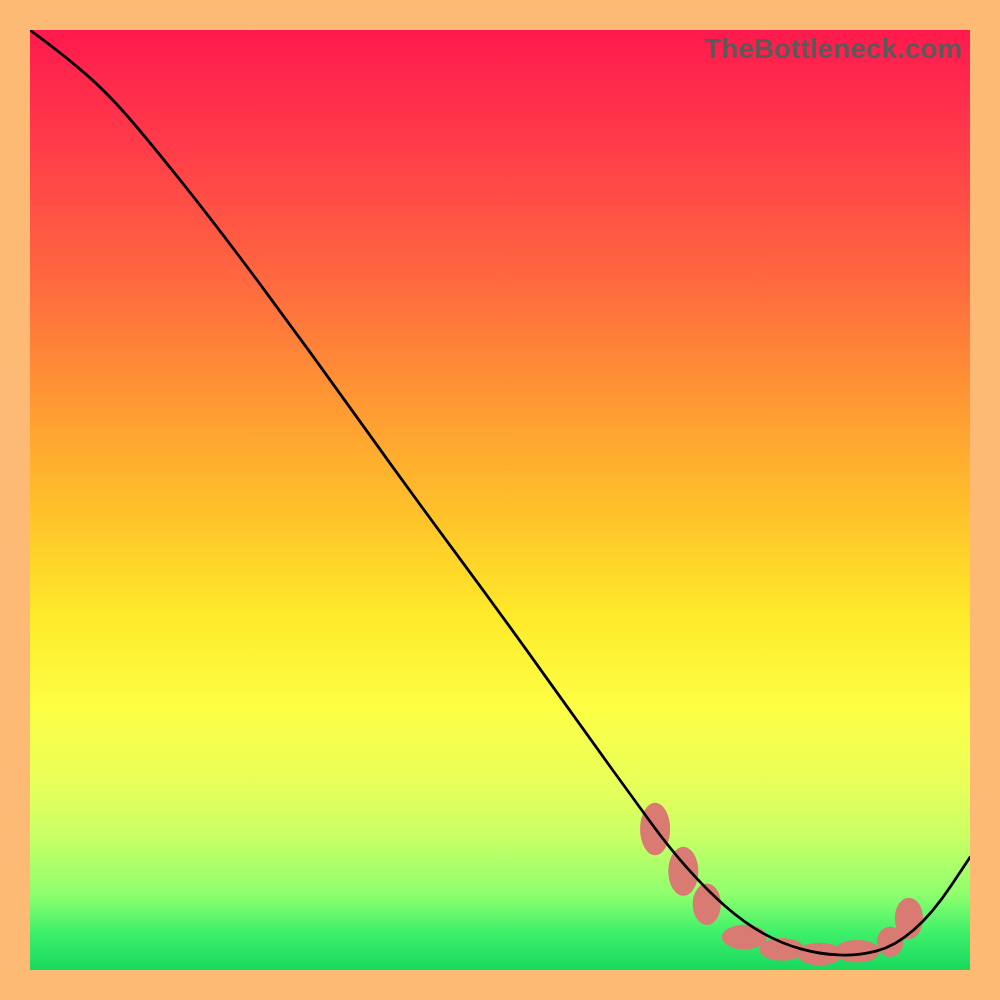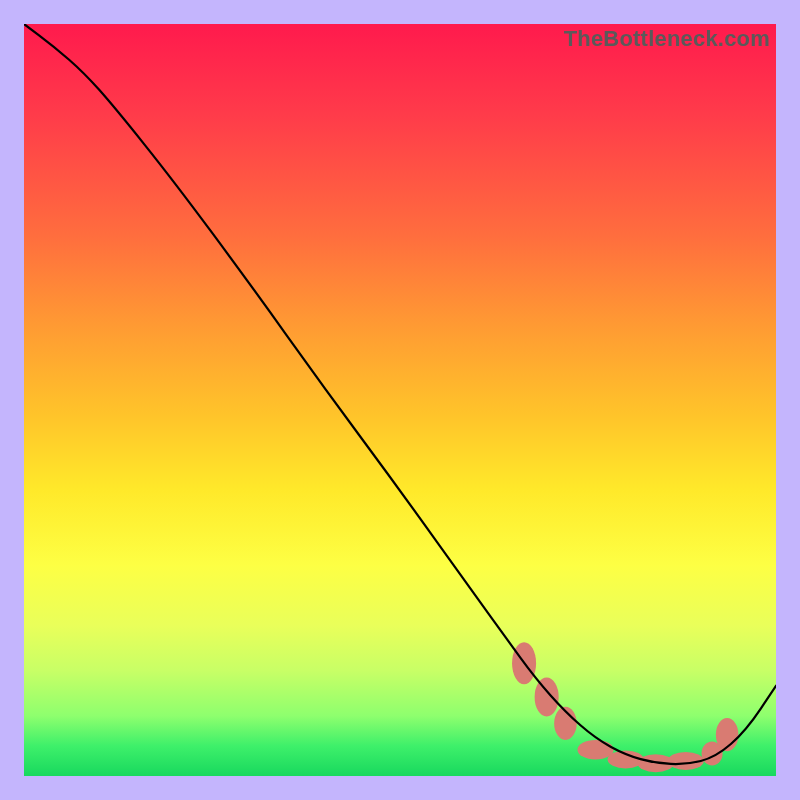--- a/index.html
+++ b/index.html
@@ -9,21 +9,21 @@
     height: 800px;
     background: #000;
     overflow: hidden;
   }
   .frame {
     position: absolute;
     left: 0;
     top: 0;
     width: 800px;
     height: 800px;
-    background: #c4b5fd;
+    background: #fdba74;
   }
   .plot {
     position: absolute;
     left: 24px;
     top: 24px;
     width: 752px;
     height: 752px;
     overflow: hidden;
   }
   .gradient {

